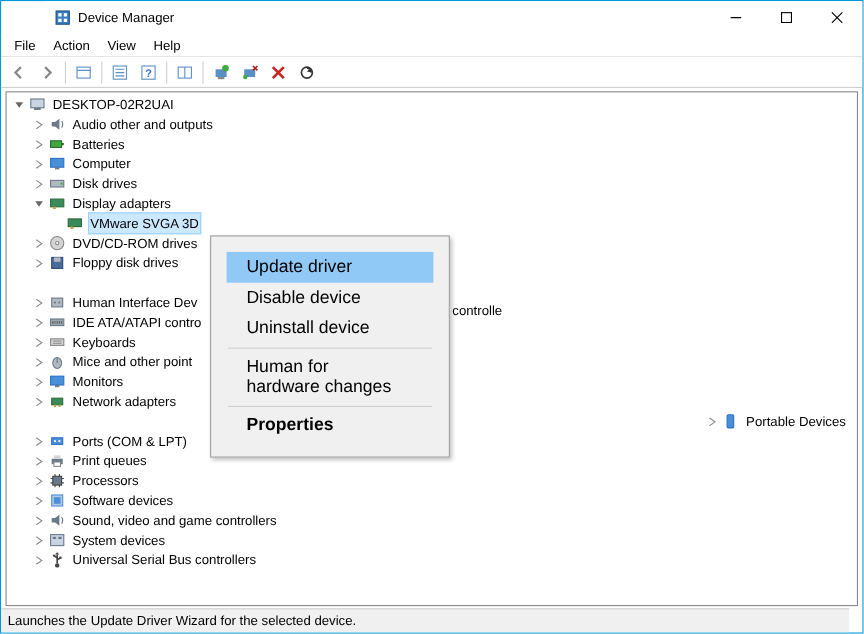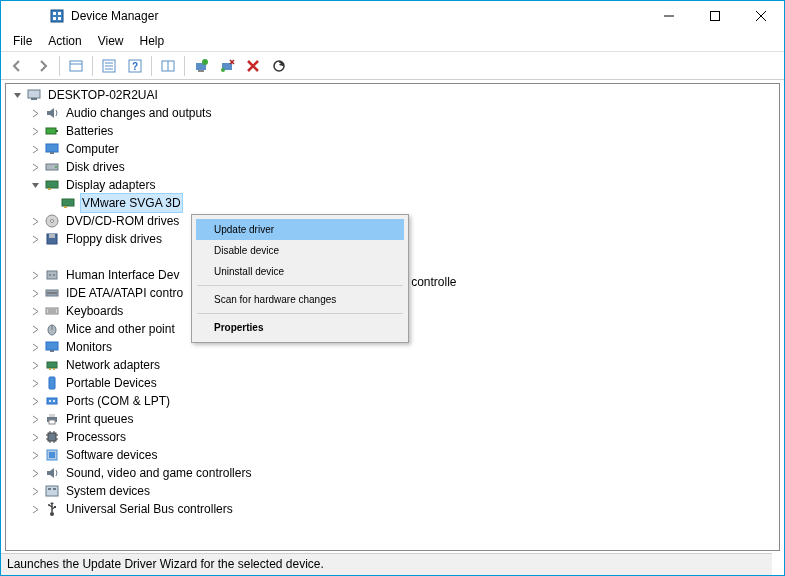--- a/index.html
+++ b/index.html
@@ -24,21 +24,21 @@
 .tree { font-size: 12px; line-height: 18px; }
 .tree ul { list-style: none; }
 .tree li { white-space: nowrap; }
 .node { display: flex; align-items: center; height: 18px; padding-right: 6px; }
 .expander { width: 14px; height: 14px; display: inline-flex; align-items: center; justify-content: center; cursor: pointer; margin-right: 2px; }
 .expander svg { width: 9px; height: 9px; }
 .node-icon { width: 16px; height: 16px; margin-right: 4px; display: inline-flex; align-items: center; justify-content: center; }
 .node-label { padding: 0 2px; }
 .selected { background: #cce8ff; border: 1px solid #99d1ff; padding: 0 1px; }
 
-.context-menu { position: absolute; background: #f0f0f0; border: 1px solid #a0a0a0; box-shadow: 2px 2px 4px rgba(0,0,0,0.25); font-size: 10px; padding: 4px; z-index: 100; }
+.context-menu { position: absolute; background: #f0f0f0; border: 1px solid #a0a0a0; box-shadow: 2px 2px 4px rgba(0,0,0,0.25); font-size: 16px; padding: 14px; z-index: 100; }
 .context-menu .cm-item { padding: 5px 30px 5px 18px; cursor: pointer; }
 .context-menu .cm-item.highlighted { background: #90c8f6; }
 .context-menu .cm-item.bold { font-weight: bold; }
 .context-menu .cm-sep { height: 1px; background: #d0d0d0; margin: 3px 1px; }
 </style>
 </head>
 <body>
 
 <div class="titlebar">
   <span class="app-icon">
@@ -170,21 +170,21 @@
                   <svg viewBox="0 0 9 9">
                     <path d="M2 1 L7 4.5 L2 8" fill="none" stroke="#888" stroke-width="1"></path>
                   </svg>
                 </span>
             <span class="node-icon">
                   <svg viewBox="0 0 16 16">
                     <path d="M3 6 L6 6 L10 3 L10 13 L6 10 L3 10 Z" fill="#6a7a8a"></path>
                     <path d="M12 5 Q14 8 12 11" fill="none" stroke="#6a7a8a"></path>
                   </svg>
                 </span>
-            <span class="node-label">Audio changes and outputs</span>
+            <span class="node-label">Audio other and outputs</span>
           </div>
             </li>
           <li>
               <div class="node" style="padding-left:20px;">
             <span class="expander">
                   <svg viewBox="0 0 9 9">
                     <path d="M2 1 L7 4.5 L2 8" fill="none" stroke="#888" stroke-width="1"></path>
                   </svg>
                 </span>
             <span class="node-icon">
@@ -402,21 +402,21 @@
                   <svg viewBox="0 0 16 16">
                     <rect x="3" y="5" width="10" height="6" fill="#3a8a5a" stroke="#2a6a3a"></rect>
                     <rect x="5" y="11" width="2" height="2" fill="#c9a84a"></rect>
                     <rect x="9" y="11" width="2" height="2" fill="#c9a84a"></rect>
                   </svg>
                 </span>
             <span class="node-label">Network adapters</span>
           </div>
             </li>
           <li>
-              <div class="node" style="padding-left:20px;">
+              <div class="node" style="padding-left:20px;justify-content:flex-end;">
             <span class="expander">
                   <svg viewBox="0 0 9 9">
                     <path d="M2 1 L7 4.5 L2 8" fill="none" stroke="#888" stroke-width="1"></path>
                   </svg>
                 </span>
             <span class="node-icon">
                   <svg viewBox="0 0 16 16">
                     <rect x="5" y="2" width="6" height="12" rx="1" fill="#4a90d9" stroke="#2a6fc9"></rect>
                   </svg>
                 </span>
@@ -553,20 +553,20 @@
       </li>
     </ul>
   </div>
 </div>
 
 <div class="context-menu" style="left:190px; top:213px; width:218px;">
   <div class="cm-item highlighted">Update driver</div>
   <div class="cm-item">Disable device</div>
   <div class="cm-item">Uninstall device</div>
   <div class="cm-sep"></div>
-  <div class="cm-item">Scan for hardware changes</div>
+  <div class="cm-item">Human for hardware changes</div>
   <div class="cm-sep"></div>
   <div class="cm-item bold">Properties</div>
 </div>
 
 <div class="statusbar">
   <span>Launches the Update Driver Wizard for the selected device.</span>
 </div>
 
 </body></html>

